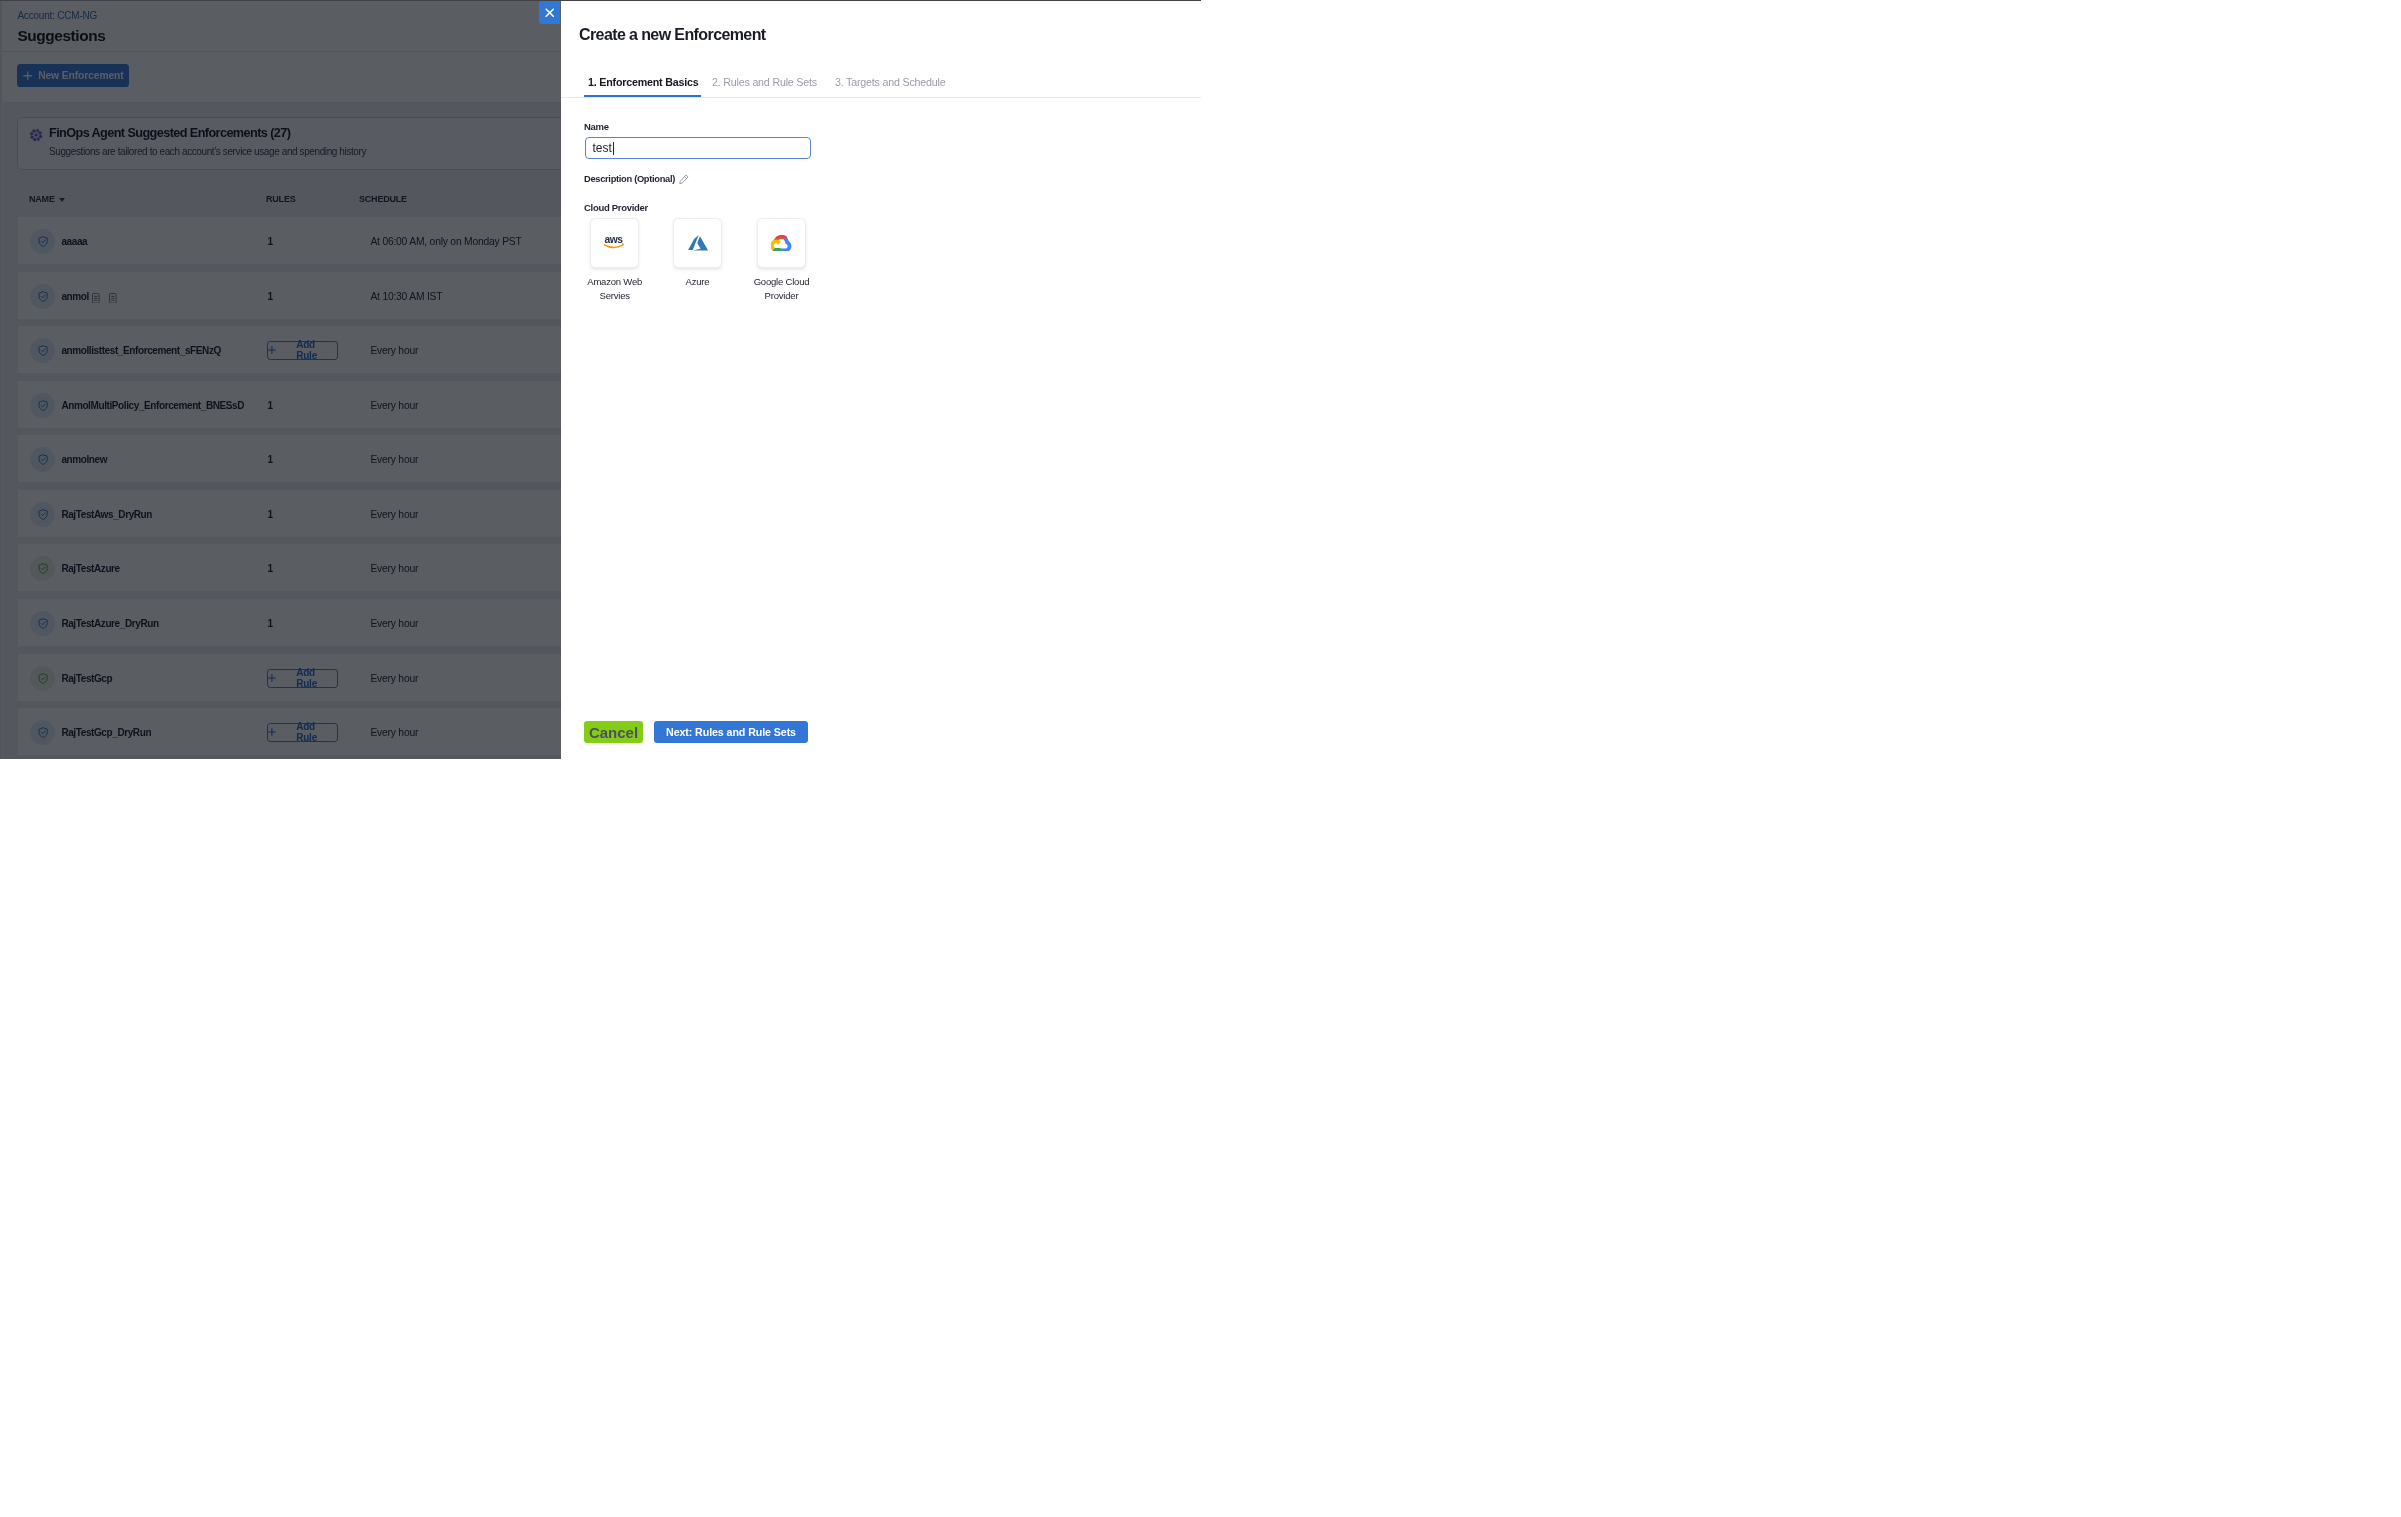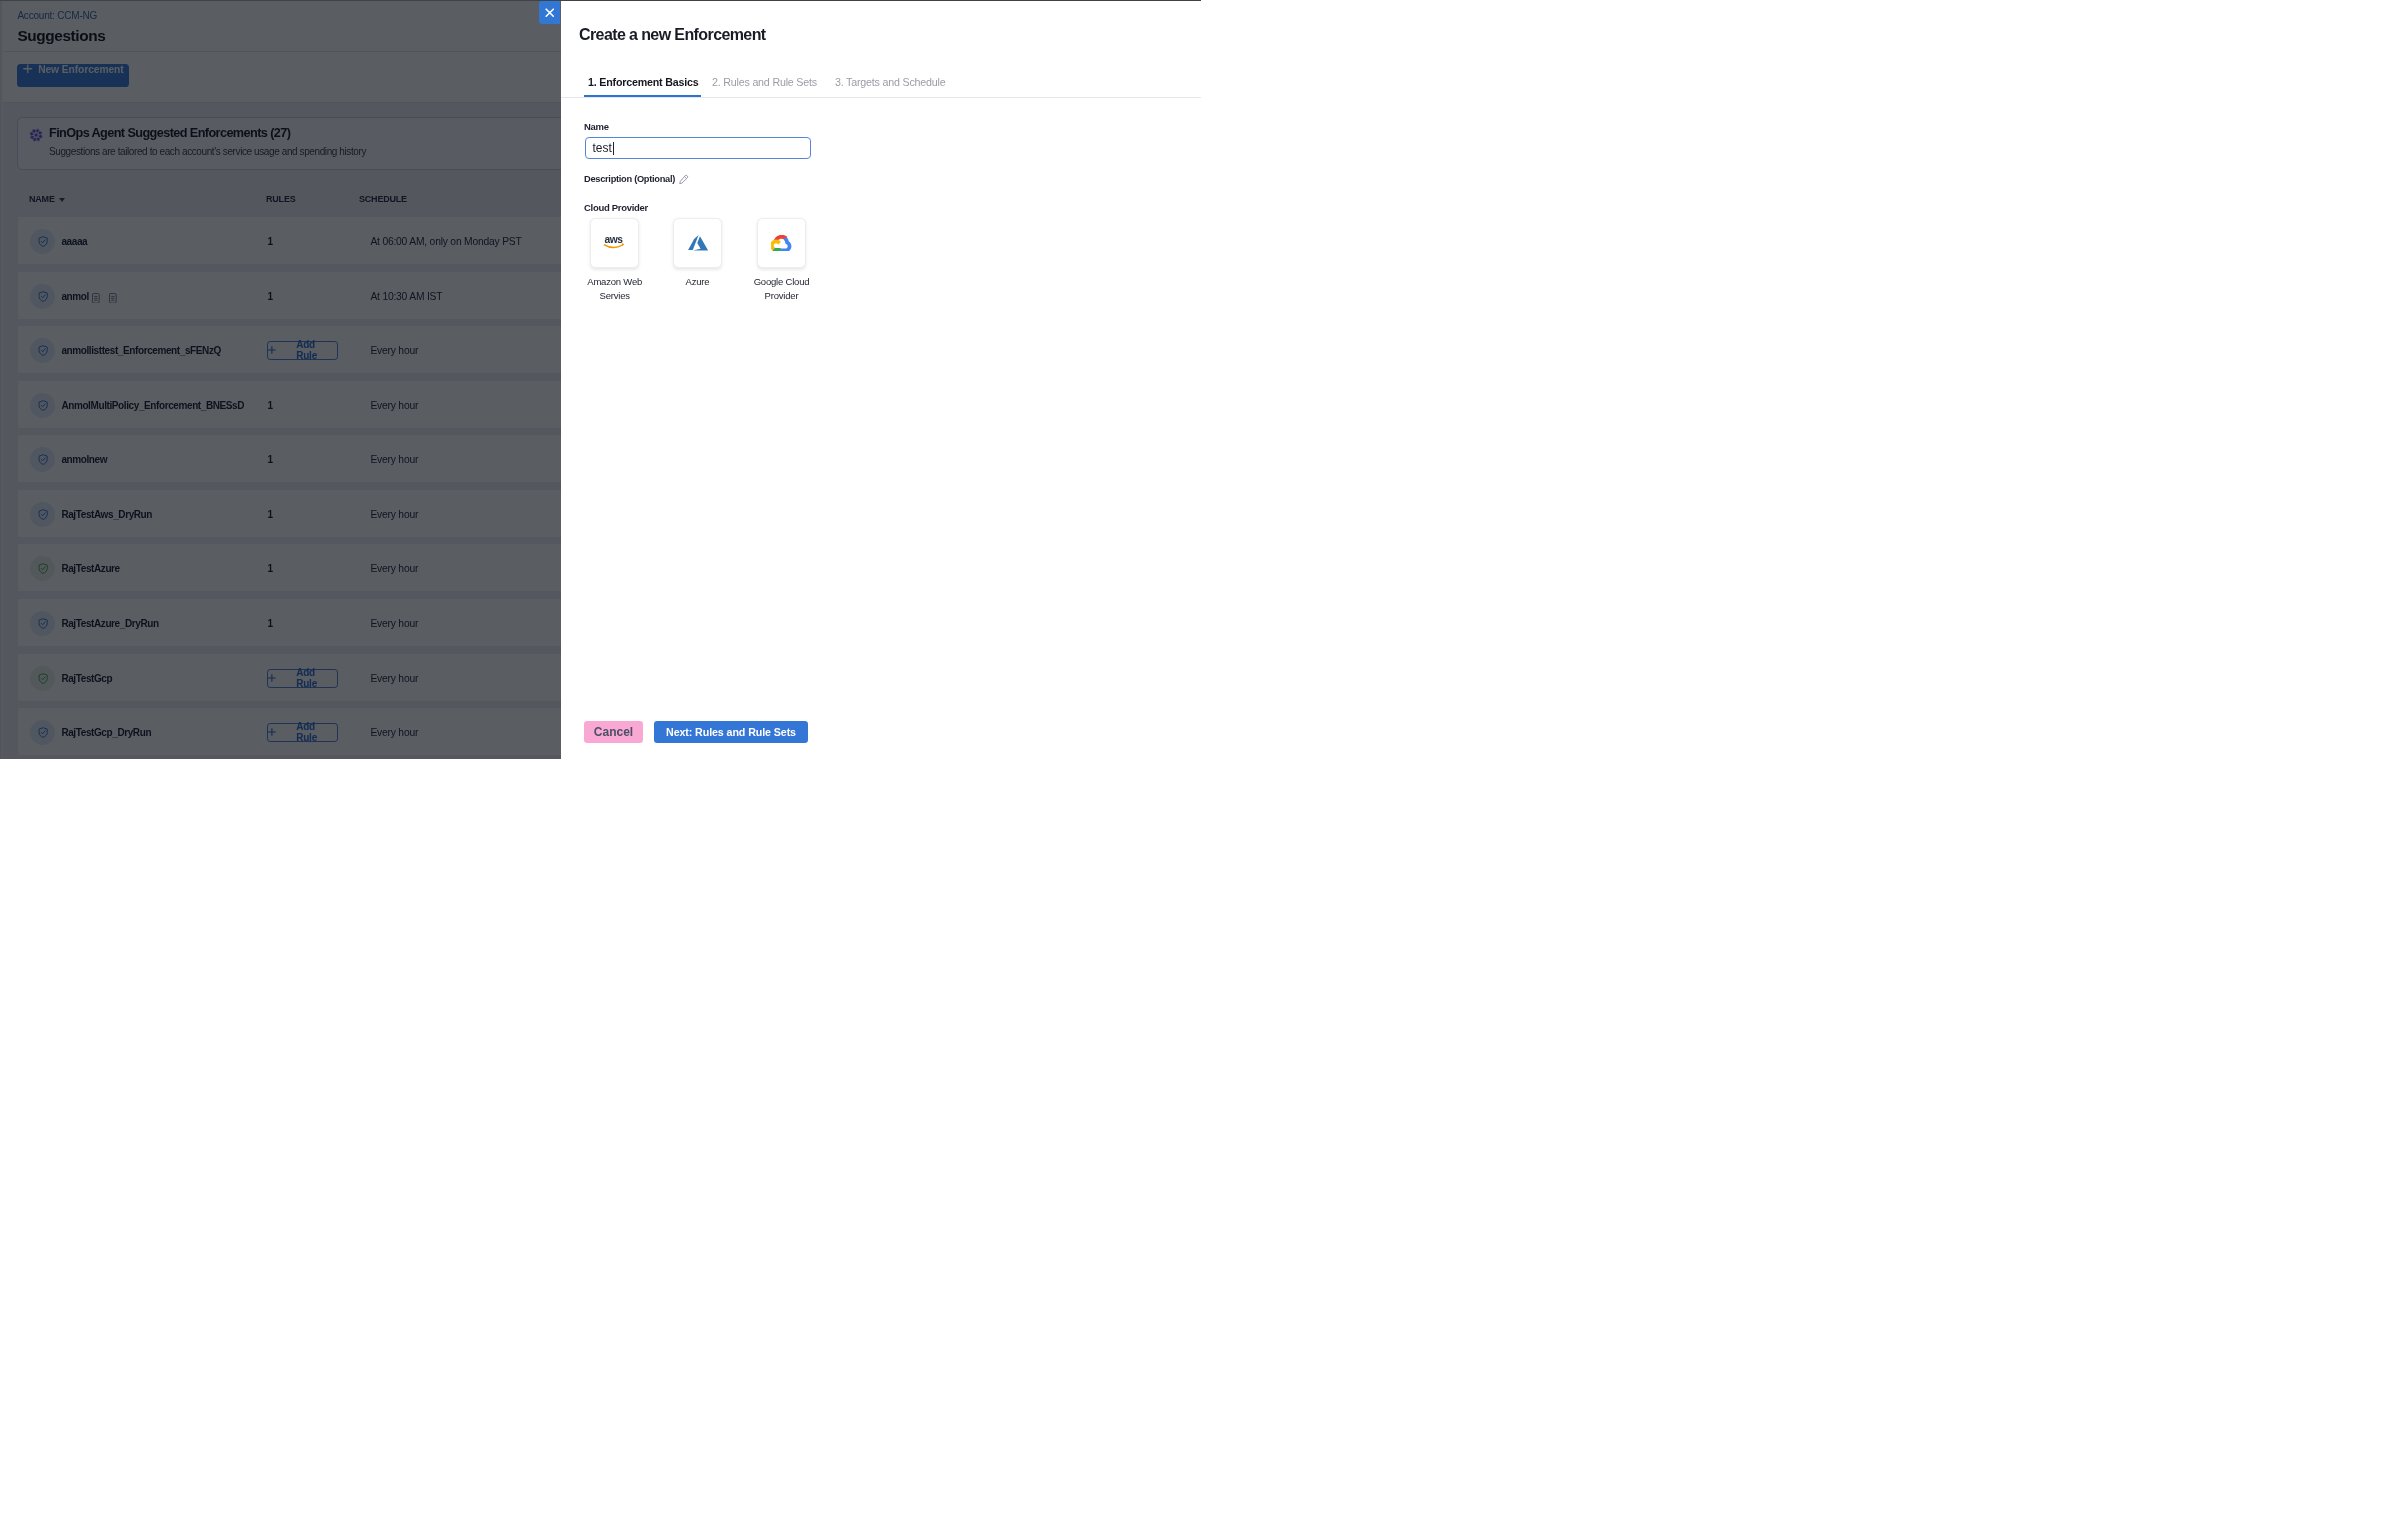--- a/index.html
+++ b/index.html
@@ -25,21 +25,21 @@
 </style>
 </head>
 <body>
 <div id="page">
   <div id="content-bg"></div>
   <div class="abs" style="left:0;top:0;width:2px;height:759px;background:#e9ebf0"></div>
     <div class="abs" style="left:2px;top:0;width:0.8px;height:759px;background:#fbfbfd"></div>
   <div class="abs" style="left:17.4px;top:10px;font-size:10px;color:#3c6da8;letter-spacing:-0.2px">Account: CCM-NG</div>
   <div class="abs" style="left:17.4px;top:27px;font-size:15.4px;font-weight:700;color:#16181f;letter-spacing:-0.4px">Suggestions</div>
   <div class="hdiv" style="top:51px"></div>
-  <div class="abs" style="left:17.4px;top:64px;width:112px;height:22.5px;background:#3b80dc;border-radius:3.6px;display:flex;justify-content:center;gap:5.5px">
+  <div class="abs" style="left:17.4px;top:64px;width:112px;height:22.5px;background:#3b80dc;border-radius:3.6px;display:flex;align-items:center;justify-content:center;gap:5.5px">
     <svg width="9.5" height="9.5" viewBox="0 0 12 12">
         <path d="M6 1v10M1 6h10" stroke="#fff" stroke-width="1.6" stroke-linecap="round"></path>
       </svg>
     <span style="color:#fff;font-size:10.3px;font-weight:700;letter-spacing:-0.1px">New Enforcement</span>
   </div>
   <div class="hdiv" style="top:102px"></div>
 
   <div class="abs" style="left:16.6px;top:117px;width:1167px;height:53px;background:#fbfaff;border:0.8px solid #cfc8ea;border-radius:5.5px"></div>
   <svg class="abs" style="left:29px;top:128px" width="14.2" height="14.2" viewBox="-9 -9 18 18">
       <g transform="rotate(18)">
@@ -251,21 +251,21 @@
       <path fill="#ea4335" d="M58.8 19.3h2.8l8-8 .4-3.4C55.6-5.3 32.4-3.7 18.7 11.6c-3.8 4.3-6.6 9.4-8.1 15 .9-.4 1.9-.4 2.8-.1l16-2.6s.8-1.4 1.2-1.3c7.1-7.8 19-8.7 27.2-2.1l1-1.2z"></path>
       <path fill="#4285f4" d="M76.7 26.6c-1.8-6.8-5.6-12.9-10.9-17.5L54.6 20.3c4.7 3.9 7.4 9.7 7.3 15.8v2c5.5 0 10 4.5 10 10s-4.5 10-10 10h-20l-2 2v12l2 2h20c14.4.1 26.1-11.5 26.2-25.9 0-8.7-4.3-16.9-11.4-21.6z"></path>
       <path fill="#34a853" d="M21.9 71.6h20V55.6h-20c-1.4 0-2.8-.3-4.1-.9l-2.8.9-8.1 8-.7 2.8c4.5 3.4 10 5.2 15.7 5.2z"></path>
       <path fill="#fbbc05" d="M21.9 19.9A26.1 26.1 0 0 0 6.2 66.7l11.6-11.6a10.1 10.1 0 1 1 13.2-13.2l11.6-11.6a26.1 26.1 0 0 0-20.7-10.4z"></path>
     </svg>
   </div>
   <div class="cardlabel" style="left:6.2px">Amazon Web<br>Servies</div>
   <div class="cardlabel" style="left:89px">Azure</div>
   <div class="cardlabel" style="left:173px">Google Cloud<br>Provider</div>
 
-  <div class="abs" style="left:23px;top:721px;width:59px;height:22px;background:#f9a8d4;border-radius:3.2px;display:flex;align-items:center;justify-content:center;color:#4c5065;font-size:12px;font-weight:700">Cancel</div>
+  <div class="abs" style="left:23px;top:721px;width:59px;height:22px;background:#84cc16;border-radius:3.2px;display:flex;align-items:center;justify-content:center;color:#4c5065;font-size:15px;font-weight:700">Cancel</div>
   <div class="abs" style="left:93px;top:721px;width:154px;height:22px;background:#3376d5;border-radius:3.2px;display:flex;align-items:center;justify-content:center;color:#fff;font-size:10.7px;font-weight:700;letter-spacing:-0.1px">Next: Rules and Rule Sets</div>
 </div>
 <div id="closex">
   <svg width="9.5" height="9.5" viewBox="0 0 12 12">
       <path d="M1.5 1.5 L10.5 10.5 M10.5 1.5 L1.5 10.5" stroke="#fff" stroke-width="2" stroke-linecap="round"></path>
     </svg>
 </div>
 <div class="abs" style="left:0;top:0;width:1201px;height:0.4px;background:#3f4246;z-index:50"></div>
 
 

